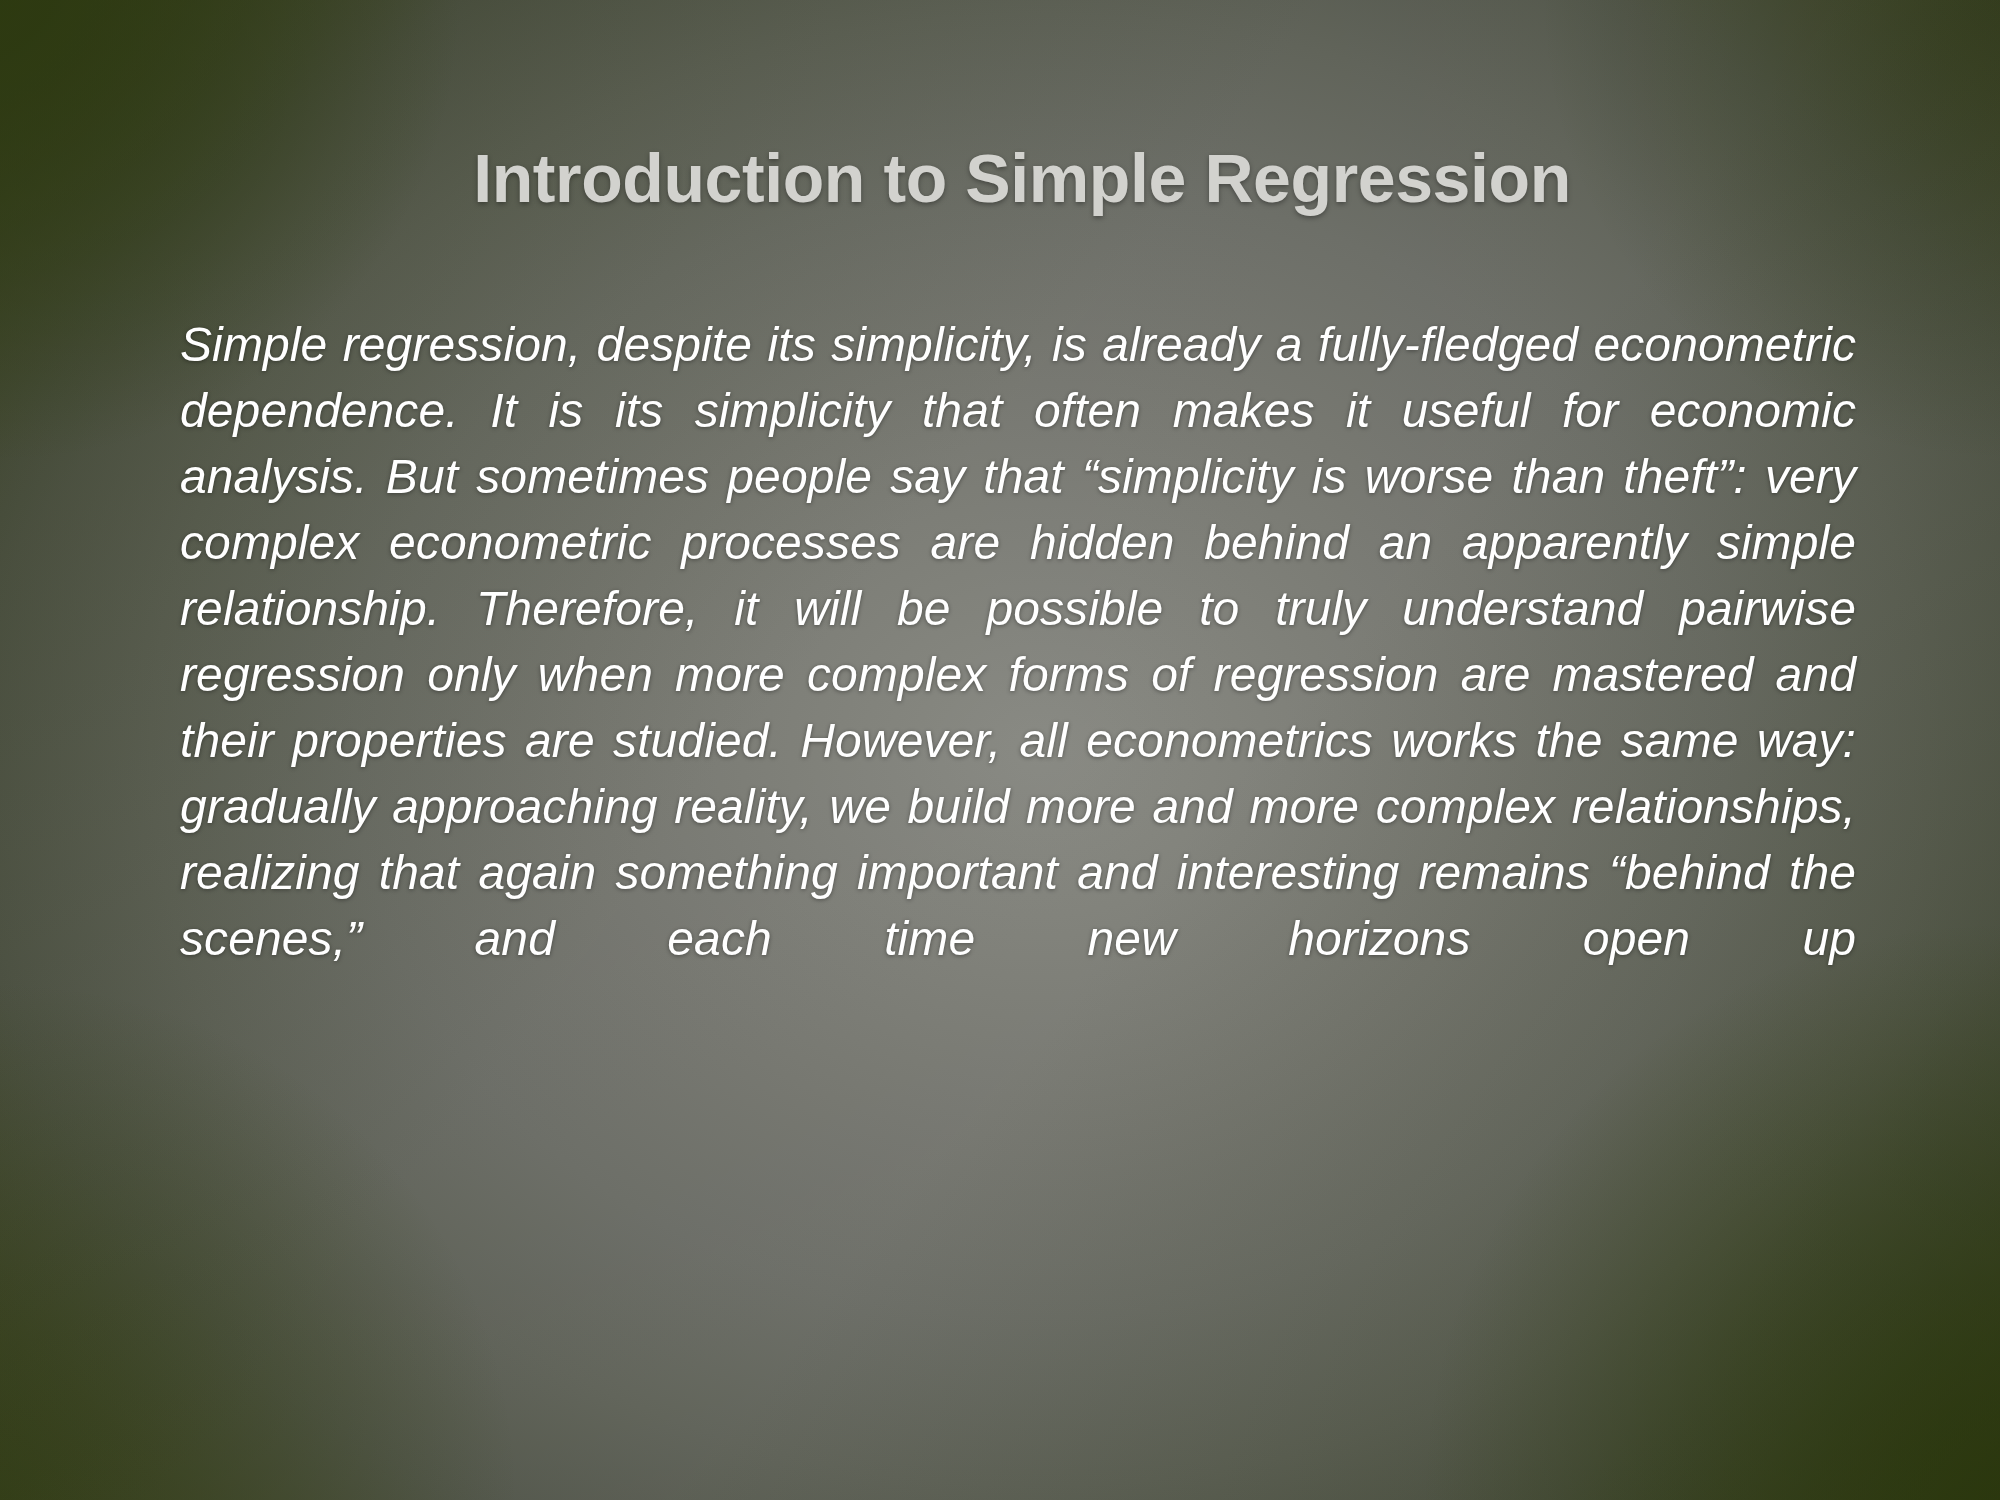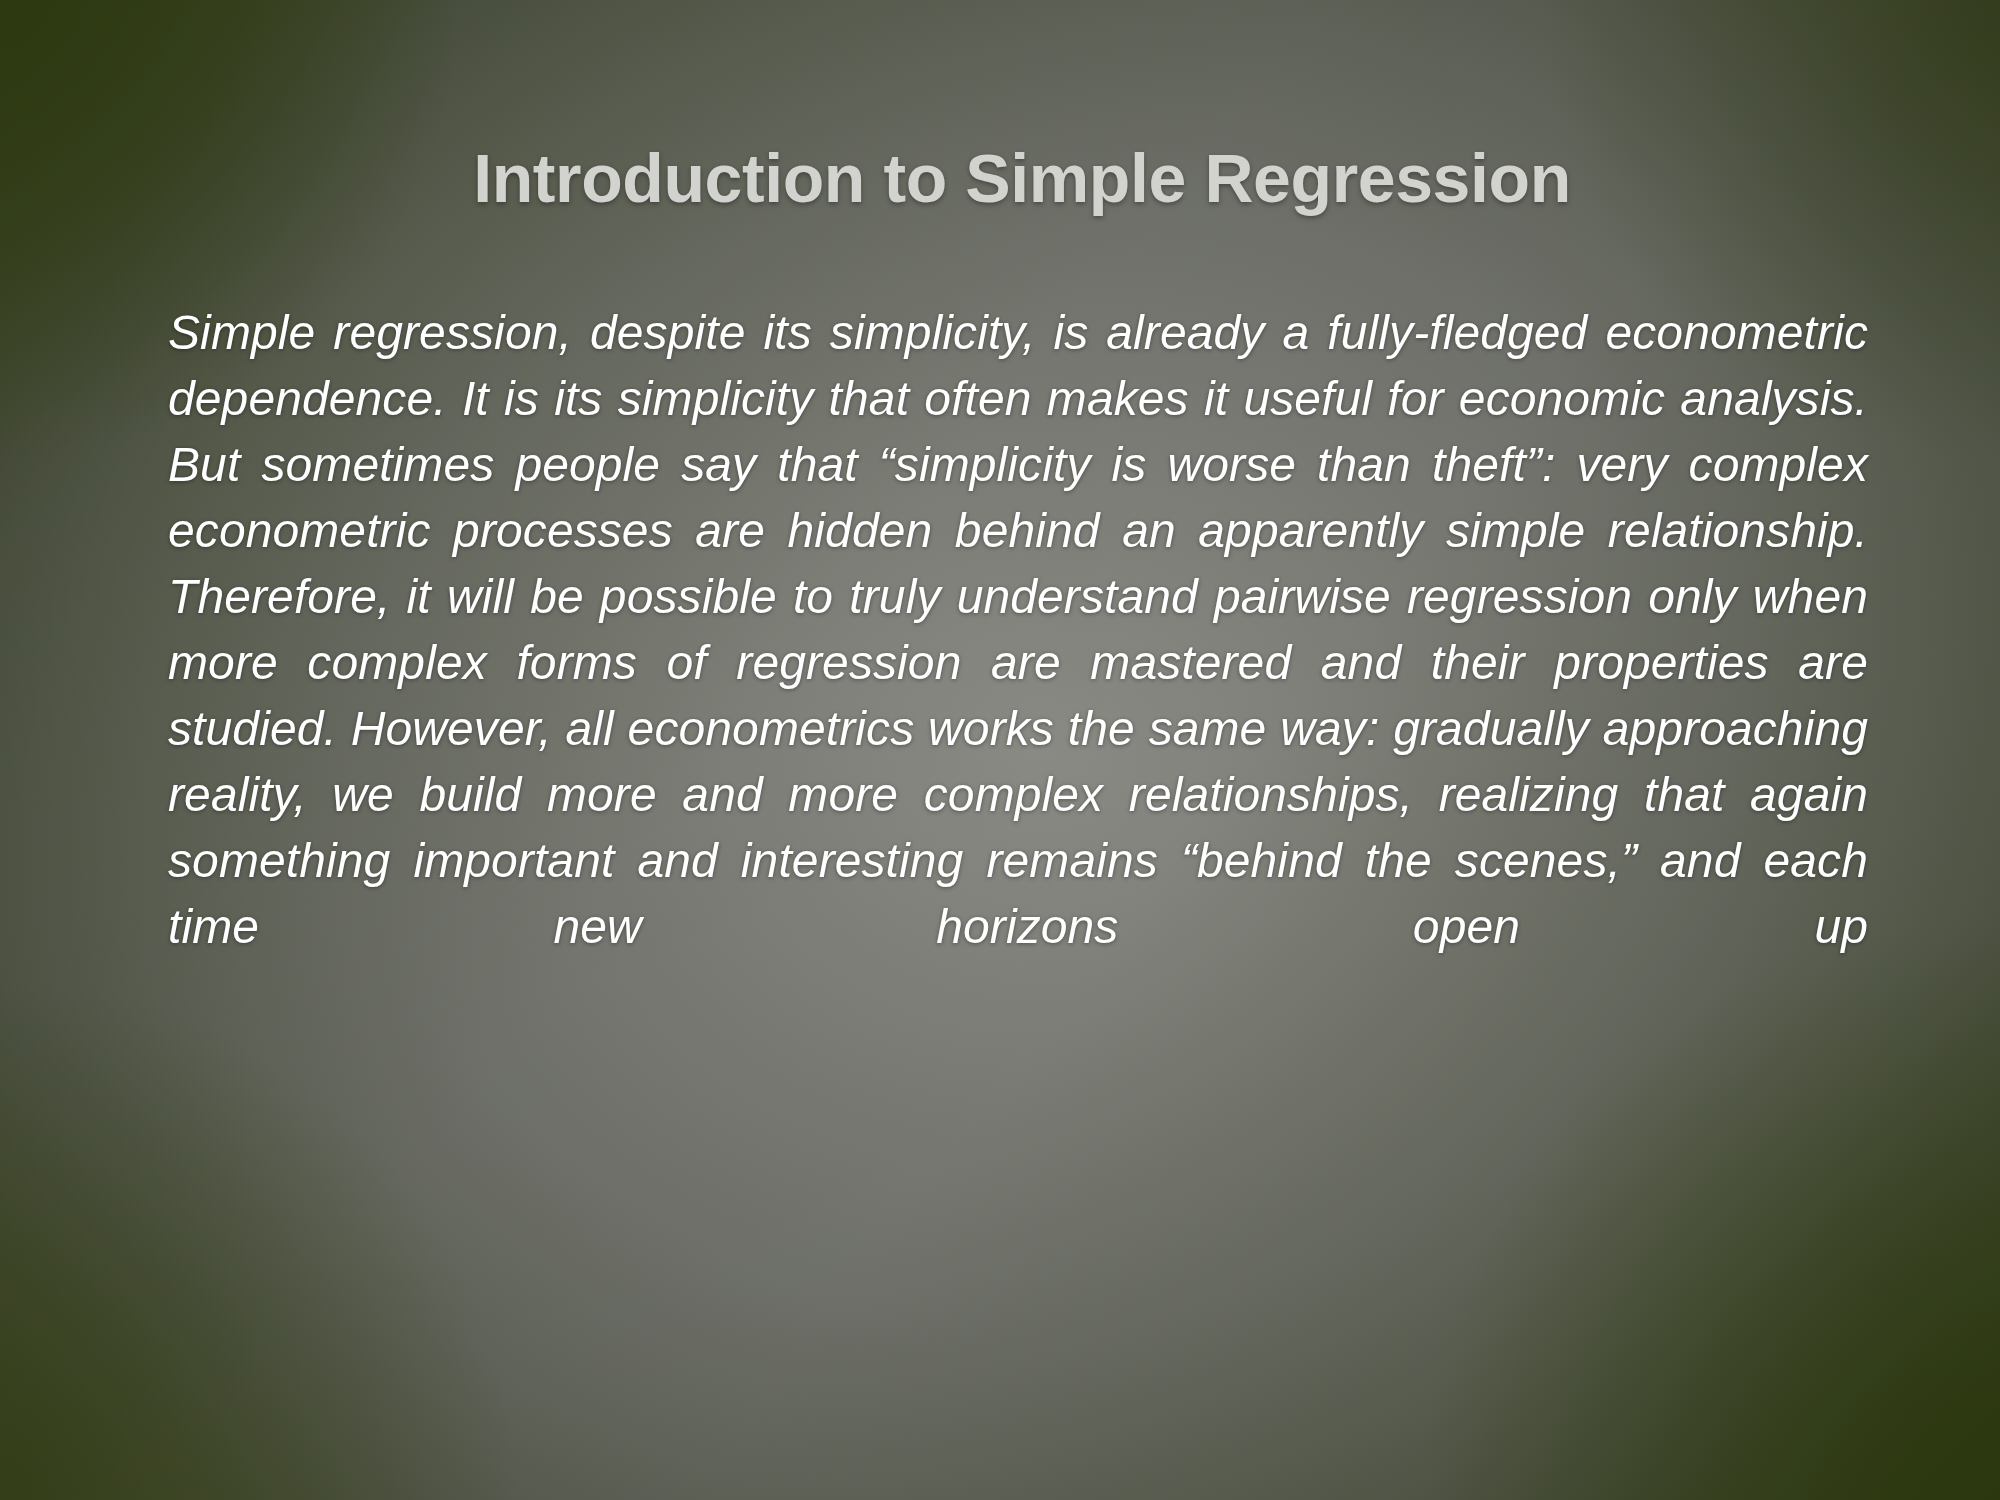--- a/index.html
+++ b/index.html
@@ -94,21 +94,21 @@
   .body-paragraph {
     font-size: 48px;
     line-height: 66px;
     font-style: italic;
     color: #ffffff;
     text-align: justify;
     text-justify: inter-word;
     font-stretch: condensed;
     letter-spacing: 0.1px;
     text-shadow: 0 1px 4px rgba(0,0,0,0.40);
-    margin: 0;
+    margin: 12px;
   }
 
   
   .body-paragraph:after {
     content: "";
     display: inline-block;
     width: 100%;
   }
 </style>
 </head>

